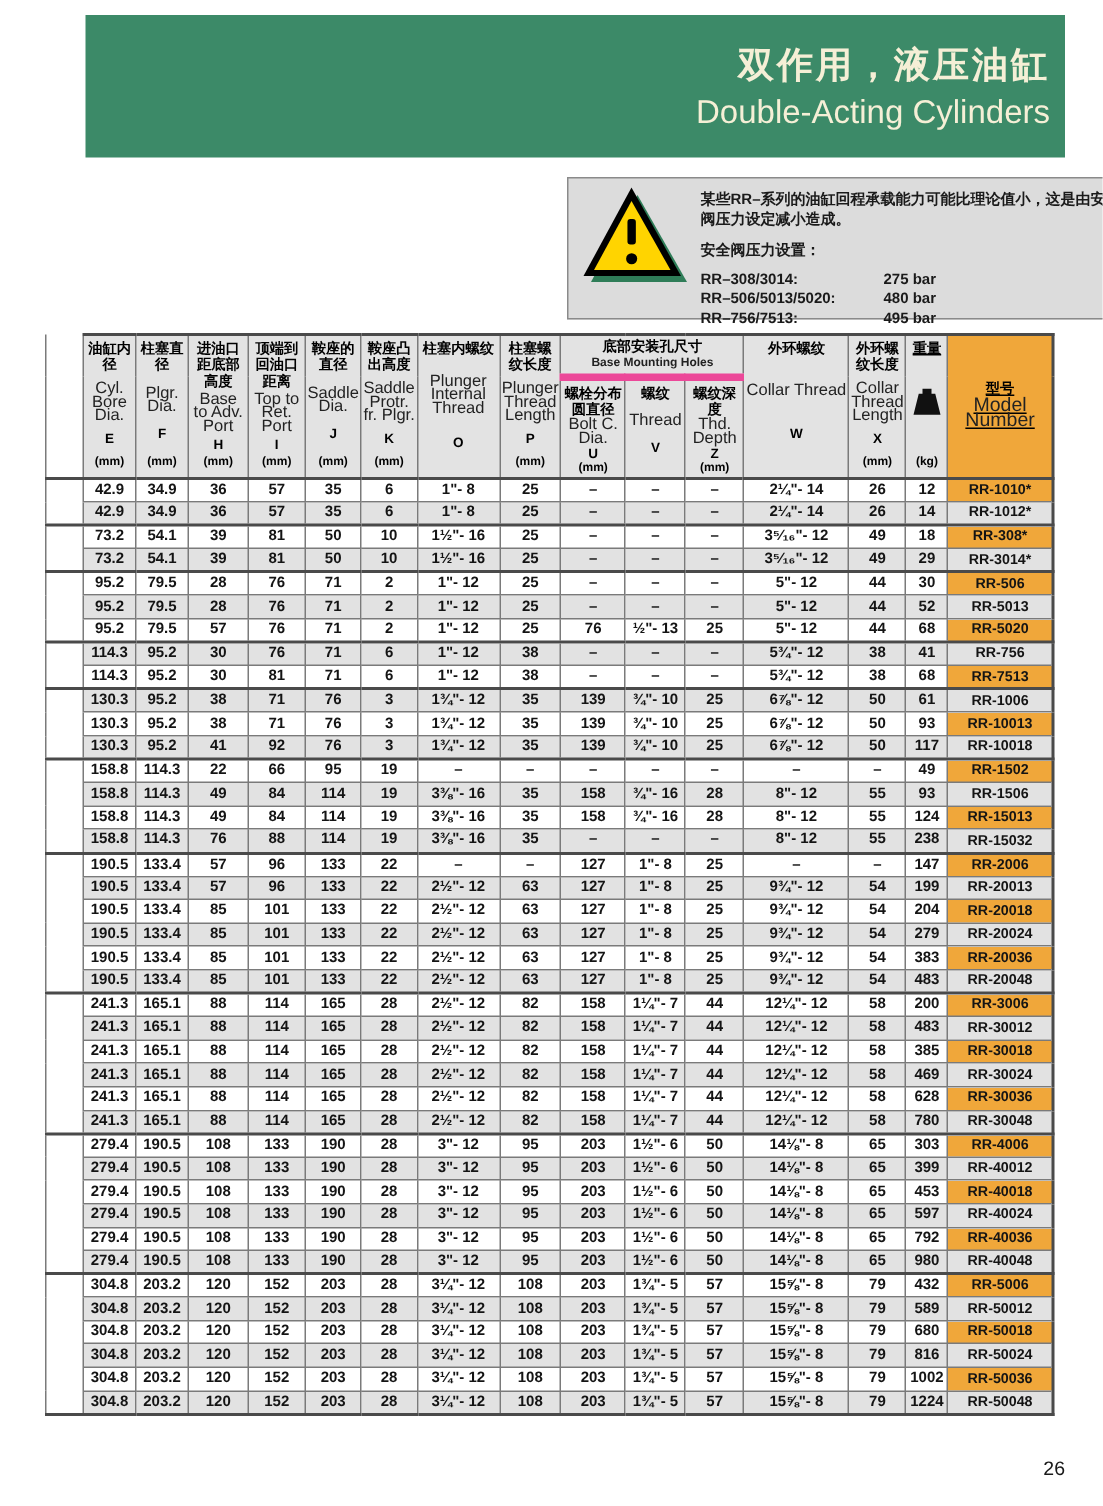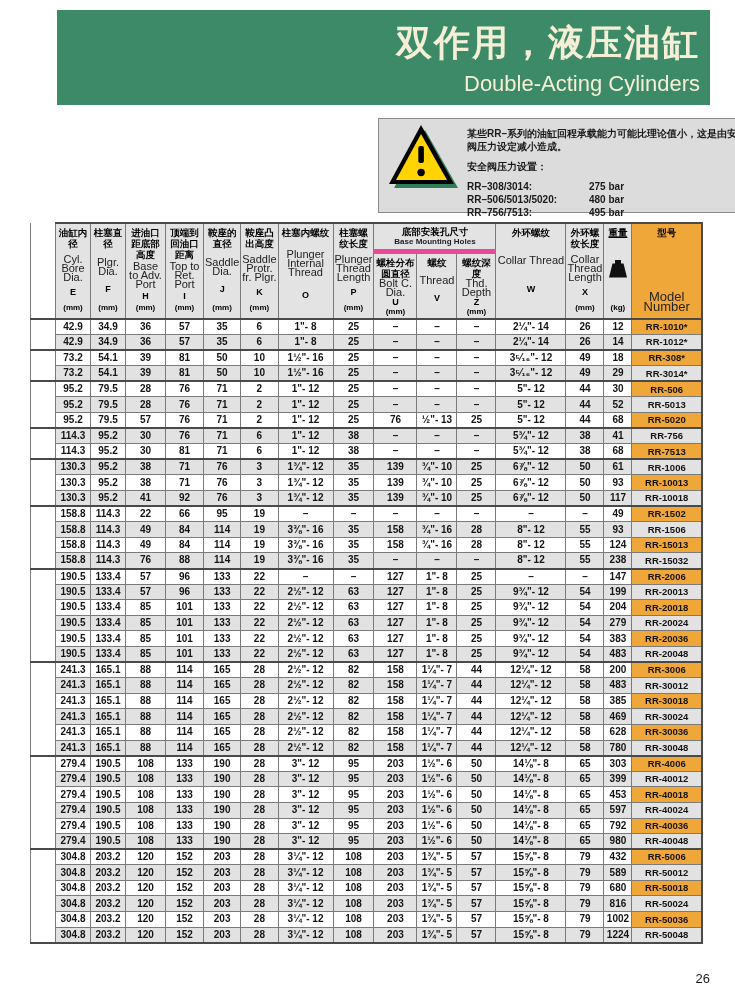--- a/index.html
+++ b/index.html
@@ -10,21 +10,21 @@
     overflow:hidden;
   }
 
   
   .banner {
     position:absolute; left:57px; top:10px; width:653px; height:95px;
     background:var(--banner-green,#3C8A68);
     display:flex; flex-direction:column; justify-content:center; align-items:flex-end;
     padding-right:10px;
   }
-  .title-zh { color:var(--banner-text-cream,#F5EFD6); font-size:36px; font-weight:bold; letter-spacing:2px; }
+  .title-zh { color:var(--banner-text-cream,#F5EFD6); font-size:24px; font-weight:bold; letter-spacing:2px; }
   .title-en { color:var(--banner-text-cream,#F5EFD6); font-size:22px; margin-top:3px; }
 
   
   .warning-box {
     position:absolute; left:378px; top:118px; width:384px; height:95px;
     background:var(--warning-bg,#DCDCDC); border:1px solid #8a8a8a;
   }
   .warn-svg { position:absolute; left:4px; top:4px; }
   .warn-text { position:absolute; left:88px; top:8px; right:8px; color:#1a1a1a; }
   .warn-para { font-size:10px; font-weight:bold; line-height:13px; }
@@ -51,21 +51,21 @@
               height:91px; padding:3px 1px; }
   .th-inner.short { height:61px; }
   .zh   { font-size:9.5px; font-weight:bold; line-height:11px; text-align:center; }
   .en   { font-size:11px; font-weight:normal; line-height:9px; text-align:center; color:#222; }
   .letter { font-size:9px; font-weight:bold; }
   .unit { font-size:8px; font-weight:bold; }
   .underline { text-decoration:underline; }
   .g-zh { font-size:9.5px; font-weight:bold; line-height:11px; text-align:center; }
   .g-en { font-size:8px; line-height:9px; text-align:center; color:#222; }
   th.model-h { background:var(--model-orange,#F0A73A) !important; border-right:2px solid #4a4a4a; }
-  th.model-h .th-inner { justify-content:space-between; }
+  th.model-h .th-inner { justify-content:center;text-decoration:underline; }
   th.model-h .en { font-size:13px; line-height:10px; }
 
   .spec td {
     height:15.6px; text-align:center; vertical-align:middle;
     font-size:10px; font-weight:bold; color:#141414; background:#fff;
     line-height:1; white-space:nowrap; overflow:hidden;
   }
   .spec tr.stripe td { background:var(--row-stripe,#E2E2E2); }
   .spec td.model { background:var(--model-orange,#F0A73A); font-size:9.5px; border-right:2px solid #4a4a4a; }
   .spec tr.group-end td { border-bottom:2px solid #4a4a4a; }

